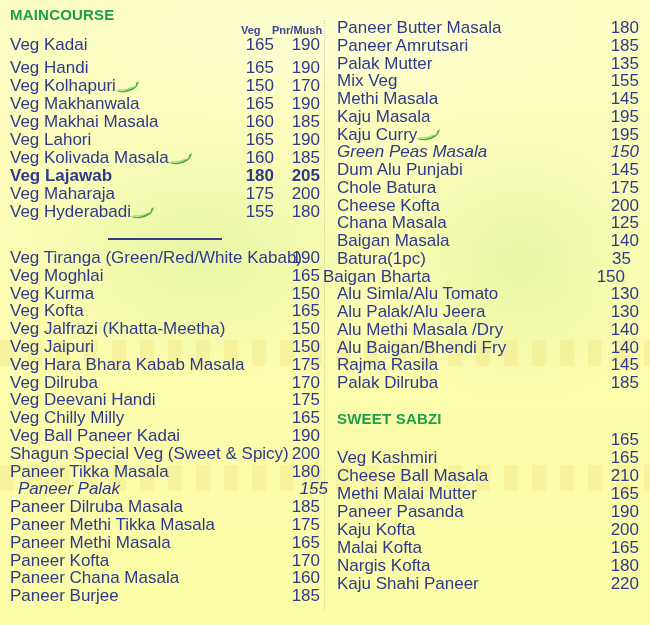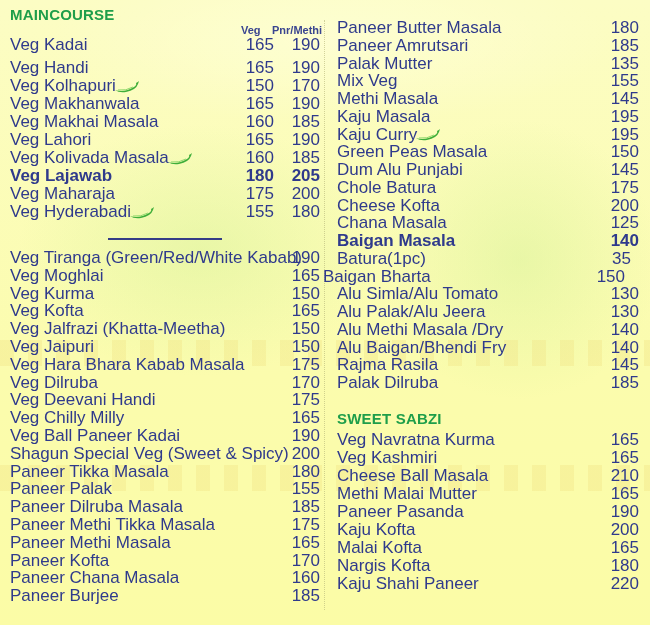--- a/index.html
+++ b/index.html
@@ -45,21 +45,21 @@
 </head>
 <body>
 
 <div class="bg"></div>
 <div class="band" style="top:340px"></div>
 <div class="band" style="top:465px"></div>
 <div class="divider-v"></div>
 
 <div class="heading" style="left:10px; top:6px;">MAINCOURSE</div>
 <div class="colhead" style="left:241px; top:24px;">Veg</div>
-<div class="colhead" style="left:272px; top:24px;">Pnr/Methi</div>
+<div class="colhead" style="left:272px; top:24px;">Pnr/Mush</div>
 
 <div id="dual-list">
     <div class="row" style="left: 10px; top: 36px; width: 310px;">
       <span class="name"><span>Veg Kadai</span></span>
       <span class="p1" style="left:224px">165</span>
       <span class="p2" style="left:270px">190</span>
     </div>
     <div class="row" style="left: 10px; top: 59px; width: 310px;">
       <span class="name"><span>Veg Handi</span></span>
       <span class="p1" style="left:224px">165</span>
@@ -162,21 +162,21 @@
       <span class="p1" style="left:270px">190</span>
     </div>
     <div class="row" style="left: 10px; top: 444.8px; width: 310px;">
       <span class="name"><span>Shagun Special Veg (Sweet &amp; Spicy)</span></span>
       <span class="p1" style="left:270px">200</span>
     </div>
     <div class="row" style="left: 10px; top: 462.6px; width: 310px;">
       <span class="name"><span>Paneer Tikka Masala</span></span>
       <span class="p1" style="left:270px">180</span>
     </div>
-    <div class="row" style="left: 10px; top: 480.4px; width: 310px;">
+    <div class="row" style="left: 18px; top: 480.4px; width: 310px; font-style: italic;">
       <span class="name"><span>Paneer Palak</span></span>
       <span class="p1" style="left:270px">155</span>
     </div>
     <div class="row" style="left: 10px; top: 498.2px; width: 310px;">
       <span class="name"><span>Paneer Dilruba Masala</span></span>
       <span class="p1" style="left:270px">185</span>
     </div>
     <div class="row" style="left: 10px; top: 516px; width: 310px;">
       <span class="name"><span>Paneer Methi Tikka Masala</span></span>
       <span class="p1" style="left:270px">175</span>
@@ -223,41 +223,41 @@
       <span class="name"><span>Kaju Masala</span></span>
       <span class="p1" style="left:262px">195</span>
     </div>
     <div class="row" style="left: 337px; top: 125.5px; width: 300px;">
       <span class="name"><span>Kaju Curry</span><svg class="chilli" viewBox="0 0 26 12">
           <path d="M1 9 Q10 12 20 6 Q23 4 22 2 Q24 1 25 0 L24 3 Q22 9 12 11 Q5 12 1 9 Z" fill="#3fae3a"></path>
           <path d="M4 9 Q12 10 19 6" stroke="#8fd86a" stroke-width="1" fill="none"></path>
         </svg></span>
       <span class="p1" style="left:262px">195</span>
     </div>
-    <div class="row" style="left: 337px; top: 143.25px; width: 300px;">
+    <div class="row" style="left: 337px; top: 143.25px; width: 300px; font-style: italic;">
       <span class="name"><span>Green Peas Masala</span></span>
       <span class="p1" style="left:262px">150</span>
     </div>
     <div class="row" style="left: 337px; top: 161px; width: 300px;">
       <span class="name"><span>Dum Alu Punjabi</span></span>
       <span class="p1" style="left:262px">145</span>
     </div>
     <div class="row" style="left: 337px; top: 178.75px; width: 300px;">
       <span class="name"><span>Chole Batura</span></span>
       <span class="p1" style="left:262px">175</span>
     </div>
     <div class="row" style="left: 337px; top: 196.5px; width: 300px;">
       <span class="name"><span>Cheese Kofta</span></span>
       <span class="p1" style="left:262px">200</span>
     </div>
     <div class="row" style="left: 337px; top: 214.25px; width: 300px;">
       <span class="name"><span>Chana Masala</span></span>
       <span class="p1" style="left:262px">125</span>
     </div>
-    <div class="row" style="left: 337px; top: 232px; width: 300px; font-weight: bold;">
+    <div class="row" style="left: 337px; top: 232px; width: 300px;">
       <span class="name"><span>Baigan Masala</span></span>
       <span class="p1" style="left:262px">140</span>
     </div>
     <div class="row" style="left: 337px; top: 249.75px; width: 300px;">
       <span class="name"><span>Batura(1pc)</span></span>
       <span class="p1" style="left:254px">35</span>
     </div>
     <div class="row" style="left: 323px; top: 267.5px; width: 300px;">
       <span class="name"><span>Baigan Bharta</span></span>
       <span class="p1" style="left:262px">150</span>
@@ -284,21 +284,20 @@
     </div>
     <div class="row" style="left: 337px; top: 374px; width: 300px;">
       <span class="name"><span>Palak Dilruba</span></span>
       <span class="p1" style="left:262px">185</span>
     </div>
   </div>
 
 <div class="heading" style="left:337px; top:410px;">SWEET SABZI</div>
 <div id="sweet-list">
     <div class="row" style="left: 337px; top: 431px; width: 300px;">
-      <span class="name"><span>Veg Navratna Kurma</span></span>
       <span class="p1" style="left:262px">165</span>
     </div>
     <div class="row" style="left: 337px; top: 449px; width: 300px;">
       <span class="name"><span>Veg Kashmiri</span></span>
       <span class="p1" style="left:262px">165</span>
     </div>
     <div class="row" style="left: 337px; top: 467px; width: 268px;">
       <span class="name"><span>Cheese Ball Masala</span></span>
       <span class="p1" style="left:262px">210</span>
     </div>

